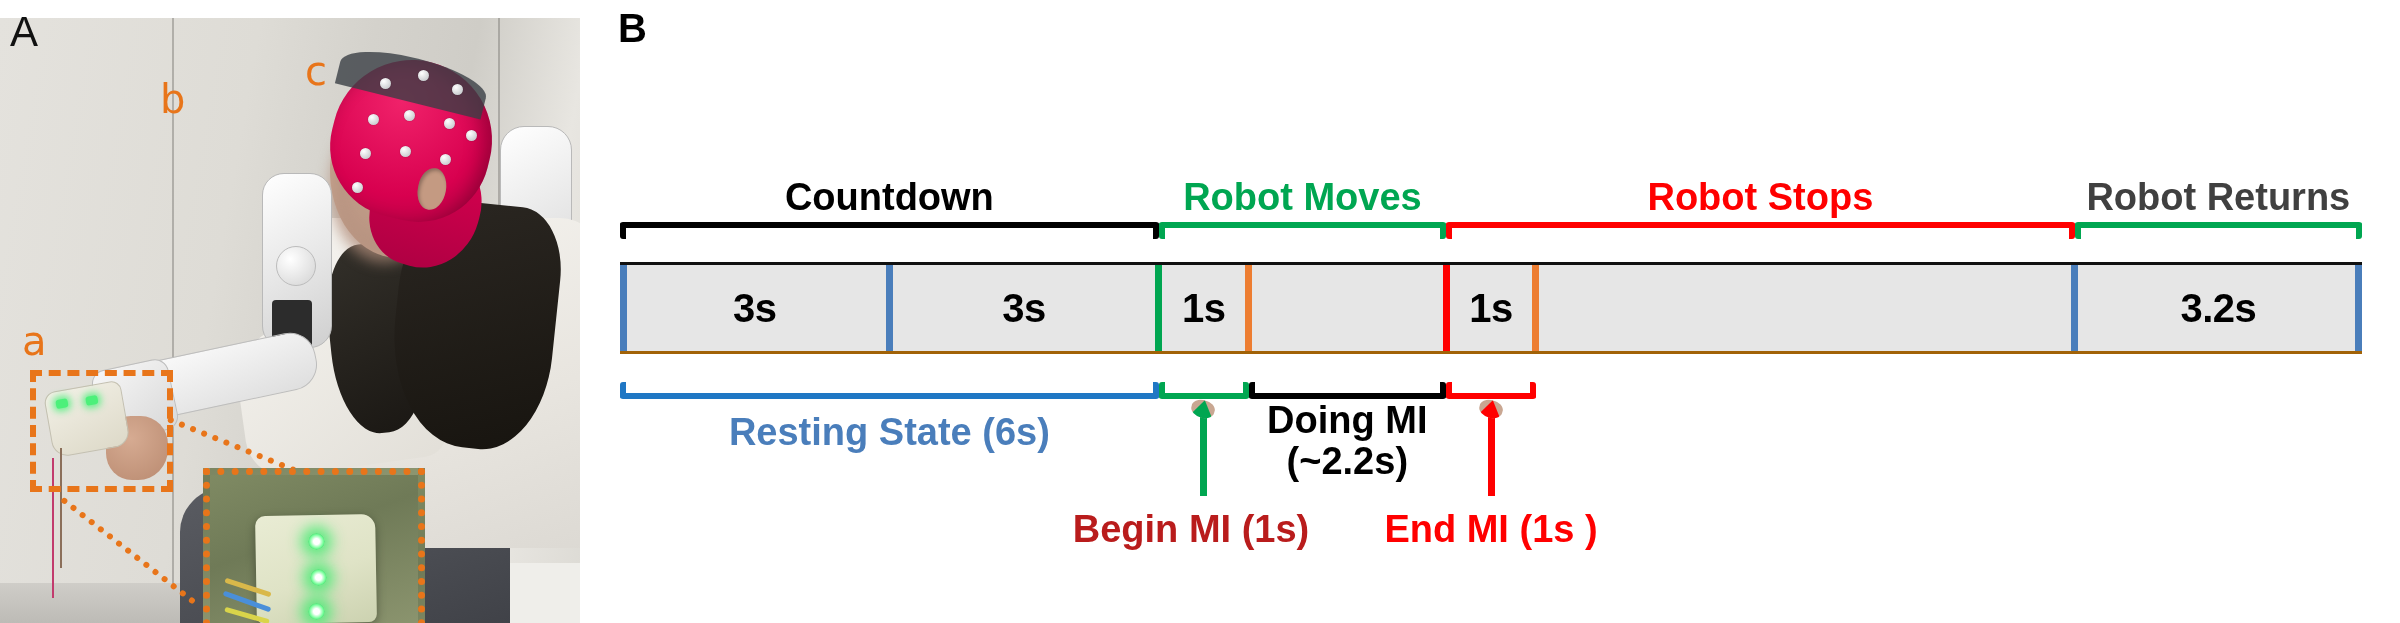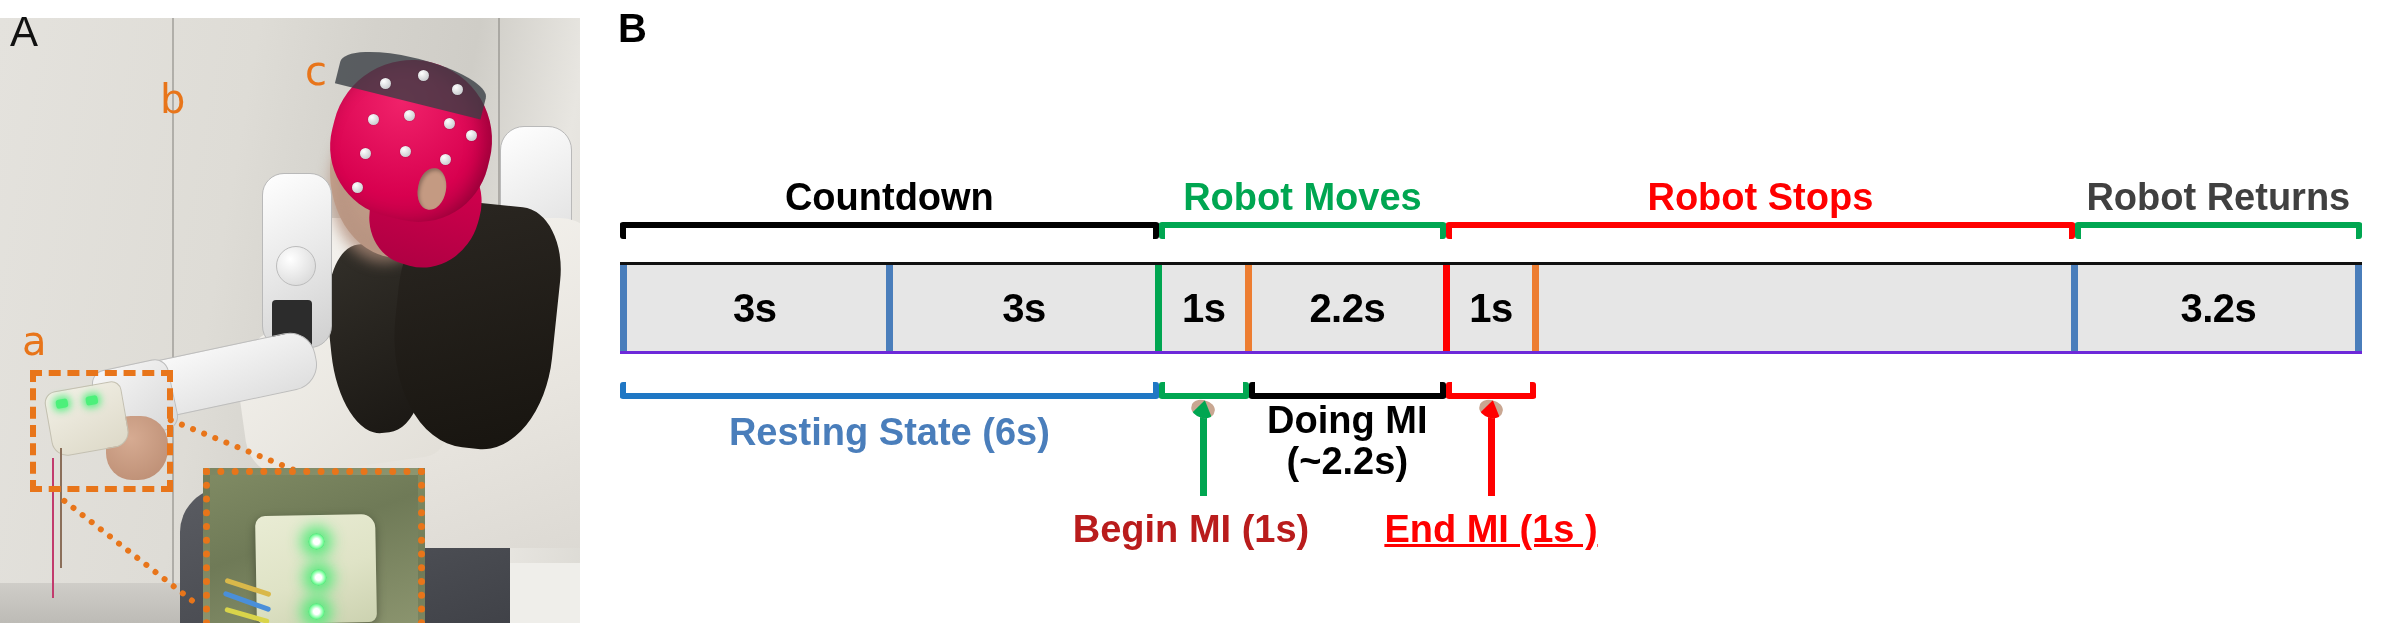--- a/index.html
+++ b/index.html
@@ -104,21 +104,21 @@
                box-shadow:0 0 14px 7px rgba(70,235,115,.85); }
   .inset-wire { position:absolute; border-radius:3px; }
   .callout { position:absolute; z-index:24; border-top:6px dotted #E8751A;
              transform-origin:left center; }
 
   
   #panel-b { position:absolute; left:580px; top:0; width:1820px; height:623px; }
   #panel-b-label { position:absolute; left:38px; top:6px; font-size:40px; font-weight:700; color:#000; }
 
   .tl { position:absolute; left:40px; top:262px; width:1742px; height:92px;
-        background:#e6e6e6; border-top:3px solid #111; border-bottom:3px solid #6d28d9; }
+        background:#e6e6e6; border-top:3px solid #111; border-bottom:3px solid #a16207; }
   .seg { position:absolute; top:0; height:100%; display:flex; align-items:center; justify-content:center; }
   .seg-label { font-size:40px; font-weight:700; color:#000; letter-spacing:-.5px; }
   .divider { position:absolute; top:0; height:100%; width:7px; }
 
   .brk { position:absolute; height:17px; border-style:solid; border-width:6px 6px 0 6px;
          border-radius:3px; }
   .brk-lbl { position:absolute; font-size:38px; font-weight:700; white-space:nowrap; text-align:center; }
 
   .brk-dn { position:absolute; height:17px; border-style:solid; border-width:0 6px 6px 6px;
             border-radius:3px; }
@@ -219,23 +219,20 @@
   <div class="tl" id="timeline-bar">
       <div class="seg" style="left: 0px; width: 269.381px;">
         <span class="seg-label">3s</span>
       </div>
       <div class="seg" style="left: 269.381px; width: 269.381px;">
         <span class="seg-label">3s</span>
       </div>
       <div class="seg" style="left: 538.763px; width: 89.7938px;">
         <span class="seg-label">1s</span>
       </div>
-      <div class="seg" style="left: 628.557px; width: 197.546px;">
-        <span class="seg-label">2.2s</span>
-      </div>
       <div class="seg" style="left: 826.103px; width: 89.7938px;">
         <span class="seg-label">1s</span>
       </div>
       <div class="seg" style="left: 1454.66px; width: 287.34px; align-items: center;">
         <span class="seg-label">3.2s</span>
       </div>
       <div class="divider" style="background: rgb(74, 126, 187); left: 0px;"></div>
       <div class="divider" style="background: rgb(74, 126, 187); left: 265.881px;"></div>
       <div class="divider" style="background: rgb(0, 166, 81); left: 535.263px;"></div>
       <div class="divider" style="background: rgb(237, 125, 49); left: 625.057px;"></div>
@@ -257,15 +254,15 @@
       <div class="brk-dn" style="left: 866.103px; width: 89.7938px; top: 382px; border-color: rgb(255, 0, 0);"></div>
       <div class="arrow" style="left: 620.16px; top: 400px; height: 96px;">
         <div class="shaft" style="height: 82px; background: rgb(0, 166, 81);"></div>
         <div class="head" style="border-bottom: 18px solid rgb(0, 166, 81);"></div>
       </div>
       <div class="brk-lbl-dn" style="left: 411px; width: 400px; top: 508px; color: #b91c1c;">Begin MI (1s)</div>
       <div class="arrow" style="left: 907.5px; top: 400px; height: 96px;">
         <div class="shaft" style="height: 82px; background: rgb(255, 0, 0);"></div>
         <div class="head" style="border-bottom: 18px solid rgb(255, 0, 0);"></div>
       </div>
-      <div class="brk-lbl-dn" style="left: 711px; width: 400px; top: 508px; color: rgb(255, 0, 0); text-decoration: underline;">End MI (1s )</div>
+      <div class="brk-lbl-dn" style="left: 711px; width: 400px; top: 508px; color: rgb(255, 0, 0);">End MI (1s )</div>
     </div>
 </div>
 
 </body></html>

